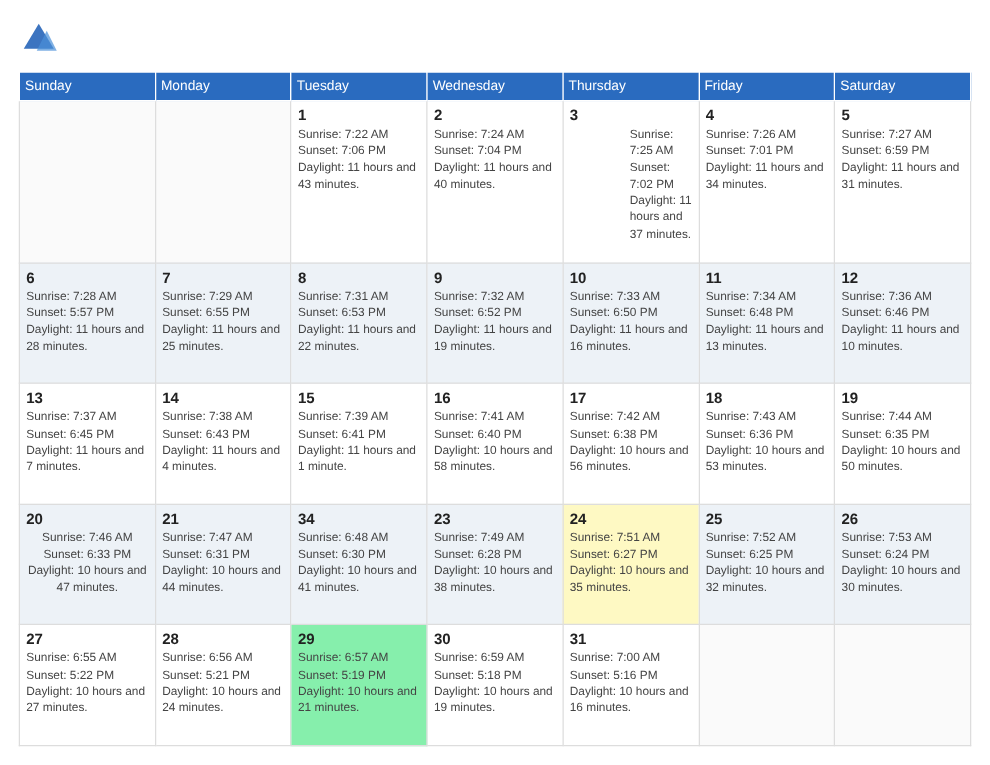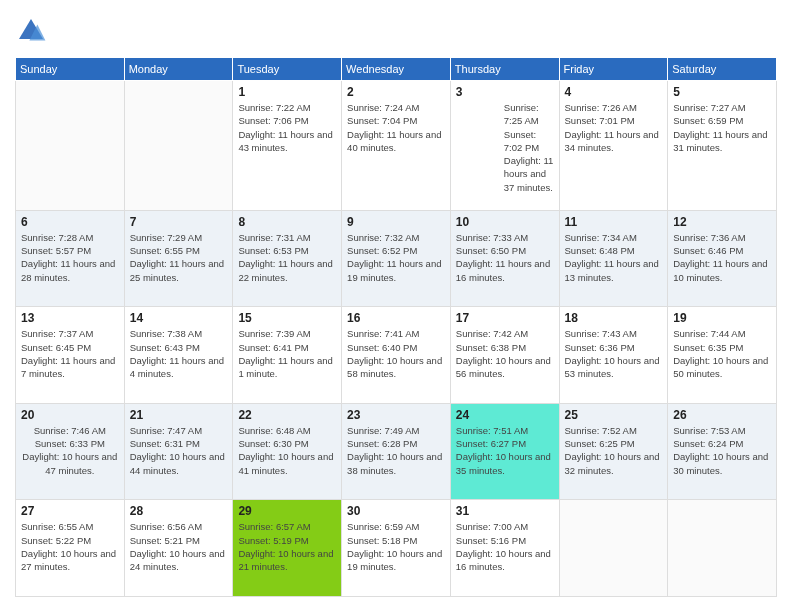--- a/index.html
+++ b/index.html
@@ -265,32 +265,32 @@
 Sunset: 6:33 PM
 Daylight: 10 hours and 47 minutes.</div>
           </td>
           <td style="background: rgb(237, 242, 247);">
             <span class="day-number">21</span>
             <div class="day-info" style="white-space: pre-line;">Sunrise: 7:47 AM
 Sunset: 6:31 PM
 Daylight: 10 hours and 44 minutes.</div>
           </td>
           <td style="background: rgb(237, 242, 247);">
-            <span class="day-number">22</span>
+            <span class="day-number">34</span>
             <div class="day-info" style="white-space: pre-line;">Sunrise: 6:48 AM
 Sunset: 6:30 PM
 Daylight: 10 hours and 41 minutes.</div>
           </td>
           <td style="background: rgb(237, 242, 247);">
             <span class="day-number">23</span>
             <div class="day-info" style="white-space: pre-line;">Sunrise: 7:49 AM
 Sunset: 6:28 PM
 Daylight: 10 hours and 38 minutes.</div>
           </td>
-          <td style="background: #5eead4;">
+          <td style="background: #fef9c3;">
             <span class="day-number">24</span>
             <div class="day-info" style="white-space: pre-line;">Sunrise: 7:51 AM
 Sunset: 6:27 PM
 Daylight: 10 hours and 35 minutes.</div>
           </td>
           <td style="background: rgb(237, 242, 247);">
             <span class="day-number">25</span>
             <div class="day-info" style="white-space: pre-line;">Sunrise: 7:52 AM
 Sunset: 6:25 PM
 Daylight: 10 hours and 32 minutes.</div>
@@ -308,21 +308,21 @@
             <div class="day-info" style="white-space: pre-line;">Sunrise: 6:55 AM
 Sunset: 5:22 PM
 Daylight: 10 hours and 27 minutes.</div>
           </td>
           <td style="background: rgb(255, 255, 255);">
             <span class="day-number">28</span>
             <div class="day-info" style="white-space: pre-line;">Sunrise: 6:56 AM
 Sunset: 5:21 PM
 Daylight: 10 hours and 24 minutes.</div>
           </td>
-          <td style="background: #84cc16;">
+          <td style="background: #86efac;">
             <span class="day-number">29</span>
             <div class="day-info" style="white-space: pre-line;">Sunrise: 6:57 AM
 Sunset: 5:19 PM
 Daylight: 10 hours and 21 minutes.</div>
           </td>
           <td style="background: rgb(255, 255, 255);">
             <span class="day-number">30</span>
             <div class="day-info" style="white-space: pre-line;">Sunrise: 6:59 AM
 Sunset: 5:18 PM
 Daylight: 10 hours and 19 minutes.</div>

